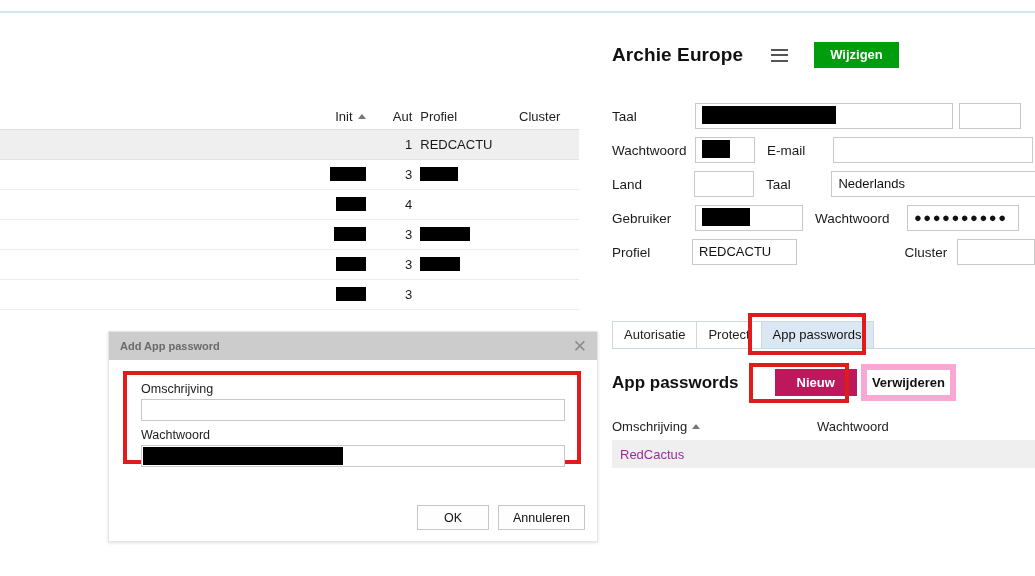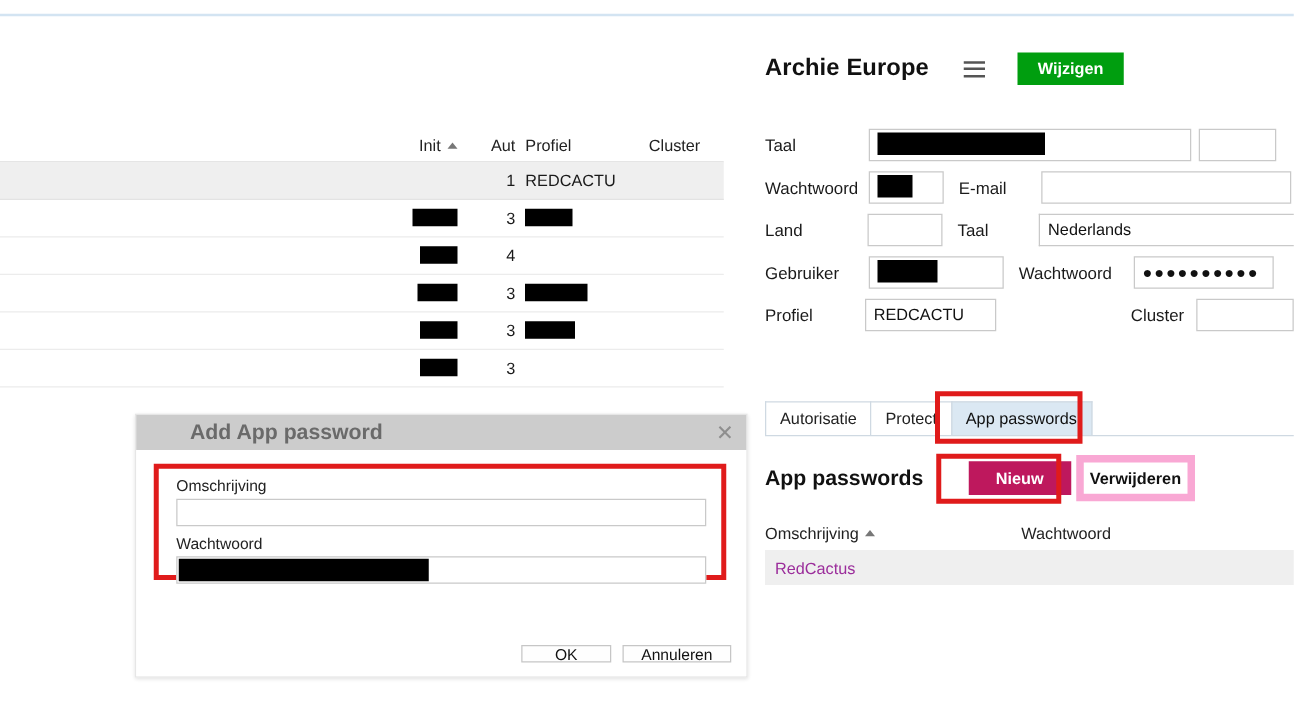--- a/index.html
+++ b/index.html
@@ -117,40 +117,40 @@
   
   .modal{
     position:absolute;left:108px;top:331px;width:488px;height:209px;
     background:#fbfbfb;border:1px solid #e6e6e6;
     box-shadow:0 1px 3px rgba(0,0,0,.12);
   }
   .modal-head{
     height:28px;background:#cccccc;display:flex;align-items:center;
     padding:0 10px 0 11px;justify-content:space-between;
   }
-  .modal-title{font-size:17px;font-weight:bold;color:#6a6a6a;margin-left:32px;}
+  .modal-title{font-size:11px;font-weight:bold;color:#6a6a6a;}
   .modal-x{font-size:17px;color:#8e8e8e;line-height:1;cursor:pointer;}
   .modal-body{background:#ffffff;height:181px;position:relative;}
   .mfield-group{
     position:absolute;left:14px;top:11px;width:458px;height:93px;
     border:4px solid #e01b1b;box-sizing:border-box;
   }
   .mf-label{font-size:12.5px;color:#222;margin:7px 0 3px 14px;}
   .mf-input{
     box-sizing:border-box;margin-left:14px;width:424px;height:22px;
     border:1px solid #c9c9c9;background:#fff;position:relative;
   }
   .mf-input .barfill2{
     position:absolute;left:1px;top:1px;height:18px;background:#000;
   }
   .modal-actions{
     position:absolute;right:12px;bottom:11px;display:flex;
   }
   .mbtn{
-    box-sizing:border-box;height:14px;min-width:72px;padding:0 14px;
+    box-sizing:border-box;height:25px;min-width:72px;padding:0 14px;
     background:#fefefe;border:1px solid #c6c6c6;font-size:12.5px;color:#111;
     font-family:"Liberation Sans", sans-serif;cursor:pointer;
   }
   .mbtn+.mbtn{margin-left:9px;}
 
   
   .hl{position:absolute;border:4px solid #e01b1b;box-sizing:border-box;pointer-events:none;}
   #hl-tab{left:748px;top:313px;width:118px;height:42px;}
   #hl-new{left:749px;top:363px;width:100px;height:40px;}
 </style>

